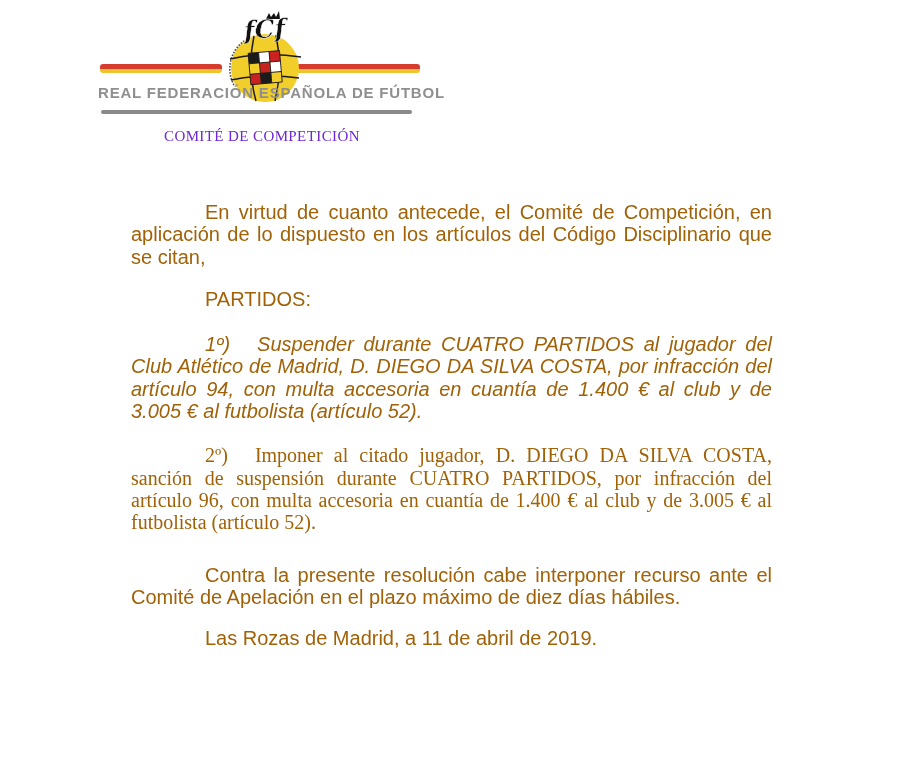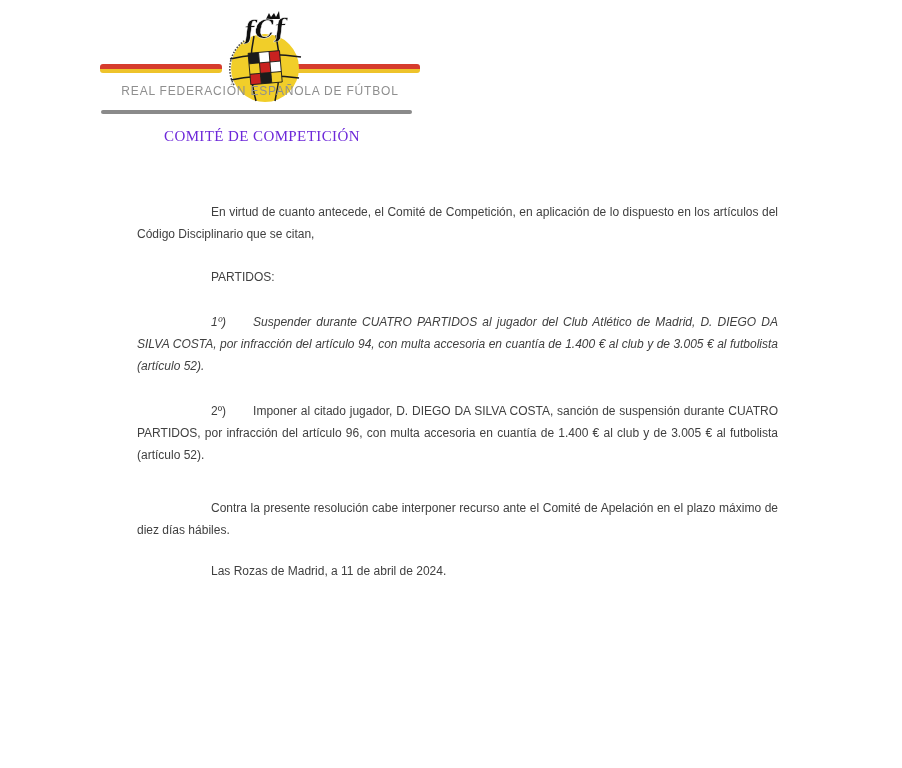--- a/index.html
+++ b/index.html
@@ -13,39 +13,39 @@
   
   .stripe{position:absolute;top:64px;border-radius:3px;overflow:hidden;z-index:1;}
   .stripe .band-red{height:5px;background:#d63c2d;}
   .stripe .band-yellow{height:4px;background:#eec32b;}
   .stripe-left{left:100px;width:122px;}
   .stripe-right{left:293px;width:127px;}
   .crest{position:absolute;left:218px;top:11px;width:99px;height:95px;z-index:2;}
   .org-name{
     position:absolute;left:98px;top:84px;width:324px;
     text-align:center;
-    font-weight:normal;font-size:12px;letter-spacing:0.8px;
+    font-weight:bold;font-size:15px;letter-spacing:0.8px;
     color:#8f8f8f;z-index:3;white-space:nowrap;
   }
   .header-divider{position:absolute;left:101px;top:110px;width:311px;height:4px;background:#8a8a8a;border-radius:2px;}
   .committee{
     position:absolute;left:164px;top:128px;
     font-family:"Liberation Serif", serif;
     font-size:15px;color:#6d28d9;letter-spacing:0.4px;white-space:nowrap;
   }
   
   .body-text{
-    position:absolute;left:137px;top:201px;width:641px;
-    font-size:12px;line-height:22.3px;color:#404040;
+    position:absolute;left:131px;top:201px;width:641px;
+    font-size:20px;line-height:22.3px;color:#a16207;
     text-align:justify;
   }
   .body-text p{margin:0;text-indent:74px;}
   .p-acuerda{margin-top:20px !important;}
   .p-ruling-1{margin-top:23px !important;font-style:italic;}
-  .p-ruling-2{margin-top:22px !important;}
+  .p-ruling-2{margin-top:22px !important;font-family:Liberation Serif, serif;}
   .p-appeal{margin-top:30px !important;}
   .p-dateline{margin-top:19px !important;text-align:left;}
   .p-signature{
     margin-top:23px !important;text-indent:0 !important;
     text-align:center;transform:translateX(22px);
   }
   .num-gap{display:inline-block;width:27px;}
 </style>
 </head>
 <body>
@@ -106,17 +106,17 @@
     <p class="p-intro">En virtud de cuanto antecede, el Comité de Competición,  en aplicación de lo dispuesto en los artículos del Código Disciplinario que se citan,</p>
 
     <p class="p-acuerda">PARTIDOS:</p>
 
     <p class="p-ruling-1"><span>1º)</span><span class="num-gap"></span><span>Suspender durante CUATRO PARTIDOS al jugador del Club Atlético de Madrid, D. DIEGO DA SILVA COSTA, por infracción del artículo 94, con multa accesoria en cuantía de 1.400 € al club y de 3.005 € al futbolista (artículo 52).</span></p>
 
     <p class="p-ruling-2"><span>2º)</span><span class="num-gap"></span><span>Imponer al citado jugador, D. DIEGO DA SILVA COSTA, sanción de suspensión durante CUATRO PARTIDOS, por infracción del artículo 96, con multa accesoria en cuantía de 1.400 € al club y de 3.005 € al futbolista (artículo 52).</span></p>
 
     <p class="p-appeal">Contra la presente resolución cabe interponer recurso ante el Comité de Apelación en el plazo máximo de diez días hábiles.</p>
 
-    <p class="p-dateline">Las Rozas de Madrid, a 11 de abril de 2024.</p>
+    <p class="p-dateline">Las Rozas de Madrid, a 11 de abril de 2019.</p>
 
   </main>
 
 </div>
 
 </body></html>

